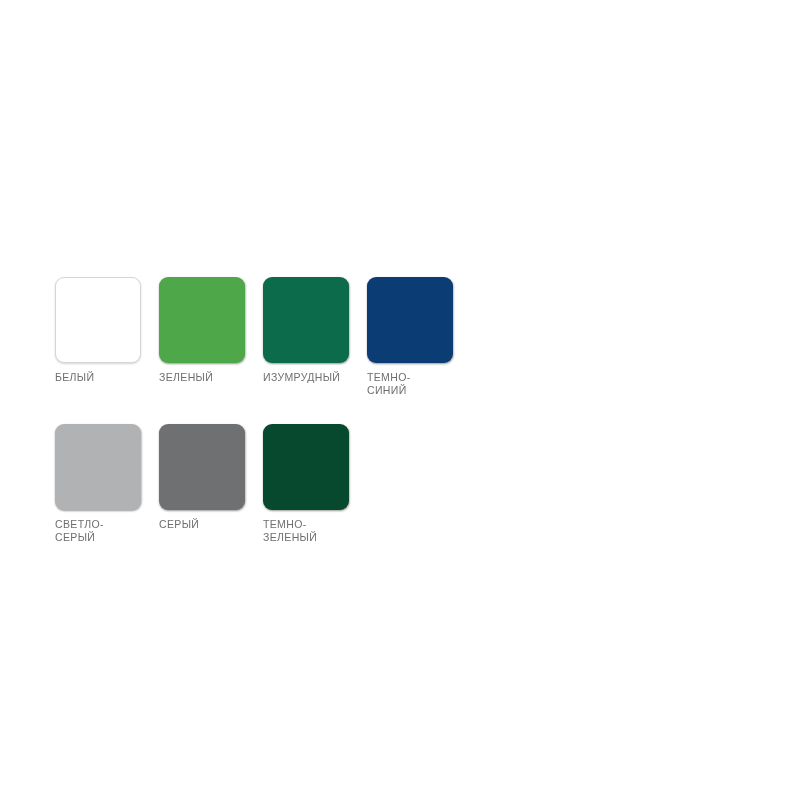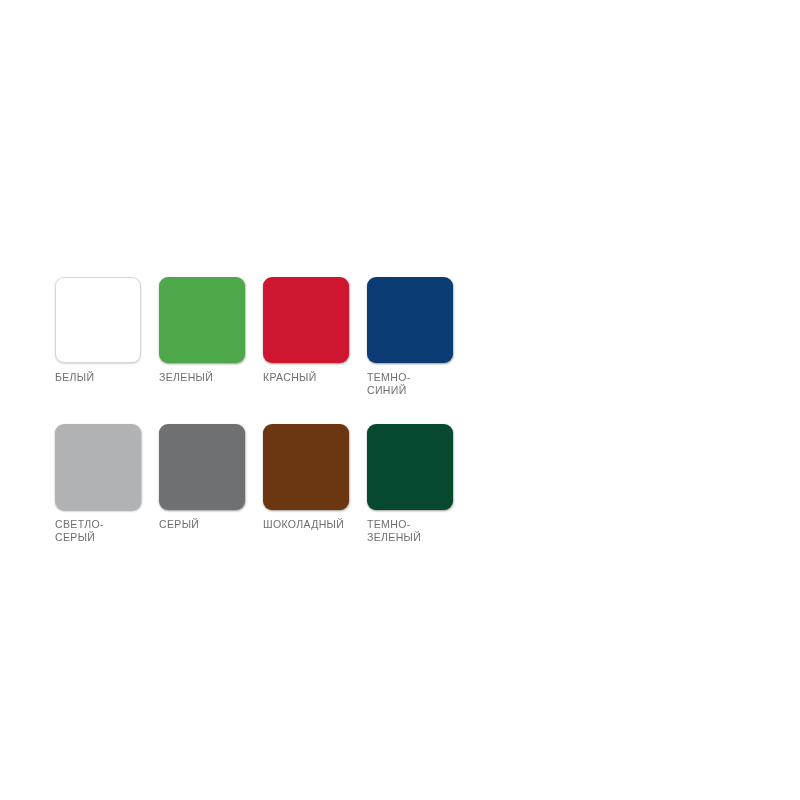--- a/index.html
+++ b/index.html
@@ -84,43 +84,39 @@
     <div class="swatch-row row-1" id="row-0">
         <div class="swatch-cell">
           <div class="swatch-chip bordered" style="background-color: rgb(255, 255, 255);"></div>
           <div class="swatch-label">БЕЛЫЙ</div>
         </div>
         <div class="swatch-cell">
           <div class="swatch-chip" style="background-color: rgb(78, 167, 73);"></div>
           <div class="swatch-label">ЗЕЛЕНЫЙ</div>
         </div>
         <div class="swatch-cell">
-          <div class="swatch-chip" style="background-color: rgb(206, 22, 48);"></div>
-          <div class="swatch-label">КРАСНЫЙ</div>
+          <div class="swatch-chip" style="background-color: rgb(11, 107, 75);"></div>
+          <div class="swatch-label">ИЗУМРУДНЫЙ</div>
         </div>
         <div class="swatch-cell">
           <div class="swatch-chip" style="background-color: rgb(12, 60, 116);"></div>
           <div class="swatch-label">ТЕМНО-
 СИНИЙ</div>
         </div>
       </div>
     <div class="swatch-row row-2" id="row-1">
         <div class="swatch-cell">
           <div class="swatch-chip" style="background-color: rgb(176, 178, 180);"></div>
           <div class="swatch-label">СВЕТЛО-
 СЕРЫЙ</div>
         </div>
         <div class="swatch-cell">
           <div class="swatch-chip" style="background-color: rgb(111, 112, 114);"></div>
           <div class="swatch-label">СЕРЫЙ</div>
         </div>
         <div class="swatch-cell">
-          <div class="swatch-chip" style="background-color: rgb(107, 55, 16);"></div>
-          <div class="swatch-label">ШОКОЛАДНЫЙ</div>
-        </div>
-        <div class="swatch-cell">
           <div class="swatch-chip" style="background-color: rgb(7, 73, 46);"></div>
           <div class="swatch-label">ТЕМНО-
 ЗЕЛЕНЫЙ</div>
         </div>
       </div>
   </div>
 </div>
 
 </body></html>

